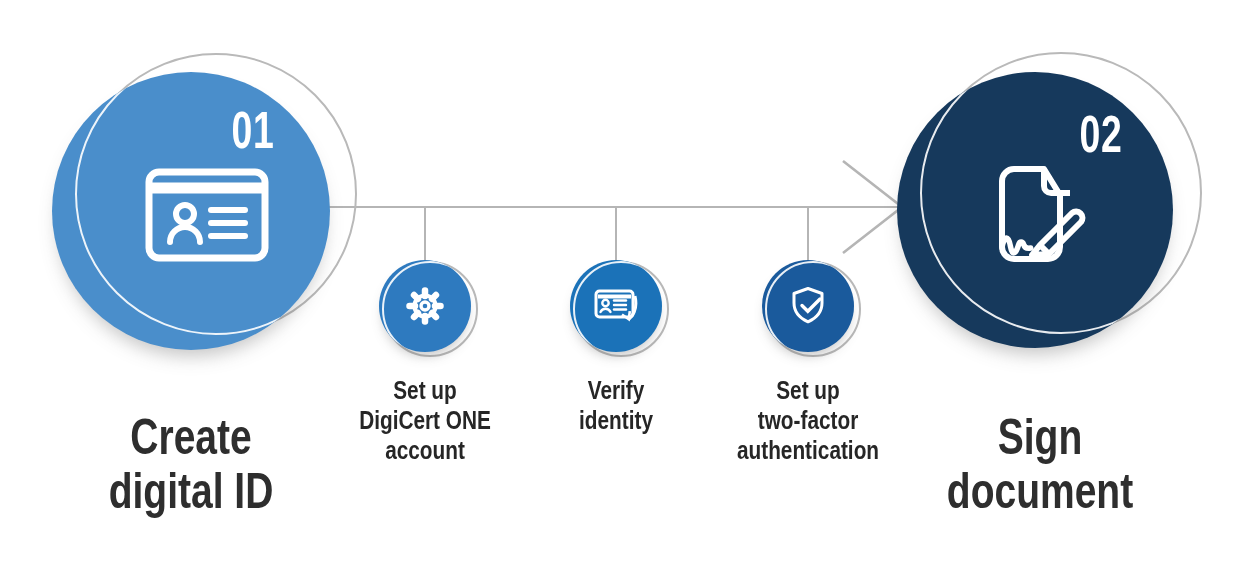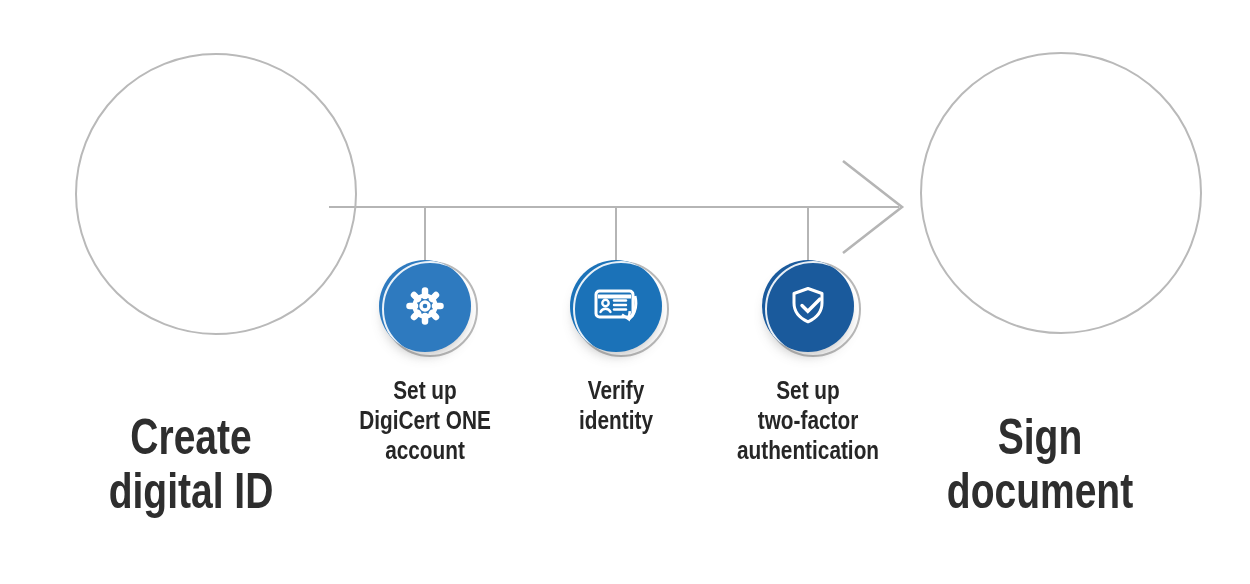--- a/index.html
+++ b/index.html
@@ -66,22 +66,50 @@
 
   <div class="hline"></div>
   <svg class="arrow" width="64" height="98" viewBox="0 0 64 98">
     <polyline points="2,3 61,49 2,95" fill="none" stroke="#b5b5b5" stroke-width="2.6"></polyline>
   </svg>
   <div class="vline v1"></div>
   <div class="vline v2"></div>
   <div class="vline v3"></div>
 
   <div class="ring-gray big g1"></div>
+  <div class="fill big f1" style="background-color: rgb(74, 142, 203);">
+    <div class="ring-white"></div>
+    <div class="num n1">01</div>
+    <svg class="icon i1" width="124" height="94" viewBox="0 0 124 94">
+      <g fill="none" stroke="currentColor">
+        <rect x="4" y="4" width="116" height="86" rx="10" stroke-width="7"></rect>
+        <line x1="6" y1="20" x2="118" y2="20" stroke-width="11"></line>
+        <circle cx="40" cy="46" r="9" stroke-width="6"></circle>
+        <path d="M25,74 a15,15 0 0 1 30,0" stroke-width="6" stroke-linecap="round"></path>
+        <line x1="66" y1="42" x2="100" y2="42" stroke-width="6" stroke-linecap="round"></line>
+        <line x1="66" y1="55" x2="100" y2="55" stroke-width="6" stroke-linecap="round"></line>
+        <line x1="66" y1="68" x2="100" y2="68" stroke-width="6" stroke-linecap="round"></line>
+      </g>
+    </svg>
+  </div>
 
   <div class="ring-gray big g2"></div>
+  <div class="fill big f2" style="background-color: rgb(22, 57, 92);">
+    <div class="ring-white"></div>
+    <div class="num n2">02</div>
+    <svg class="icon i2" width="112" height="104" viewBox="0 0 112 104">
+      <g fill="none" stroke="currentColor" stroke-width="6" stroke-linejoin="round">
+        <path d="M62,7 H32 a12,12 0 0 0 -12,12 v66 a12,12 0 0 0 12,12 h34 a12,12 0 0 0 12,-12 V33 Z"></path>
+        <path d="M62,9 v15 a7,7 0 0 0 7,7 h19"></path>
+        <path d="M50,93 L58,83 L90,51 a6.4,6.4 0 0 1 9,9 L67,92 Z"></path>
+        <path d="M58,83 L67,92"></path>
+        <path d="M20,86 c2,-13 6.5,-13 8.5,-1.5 c1.6,9 5.2,8.5 8,-1.5 c1.2,-4.2 4.2,-3.6 5.2,-0.4 c1,3.2 3.4,4.2 7,3.4" stroke-width="5.5" stroke-linecap="round"></path>
+      </g>
+    </svg>
+  </div>
 
   <div class="ring-gray small gs1"></div>
   <div class="fill small fs1" style="background-color: rgb(46, 122, 191);">
     <div class="ring-white"></div>
     <svg class="icon is" width="48" height="48" viewBox="0 0 48 48">
       <g fill="none" stroke="currentColor" stroke-linecap="round">
         <g stroke-width="6.5">
           <line x1="34" y1="24" x2="39.5" y2="24"></line>
           <line x1="31.07" y1="16.93" x2="34.96" y2="13.04"></line>
           <line x1="24" y1="14" x2="24" y2="8.5"></line>

